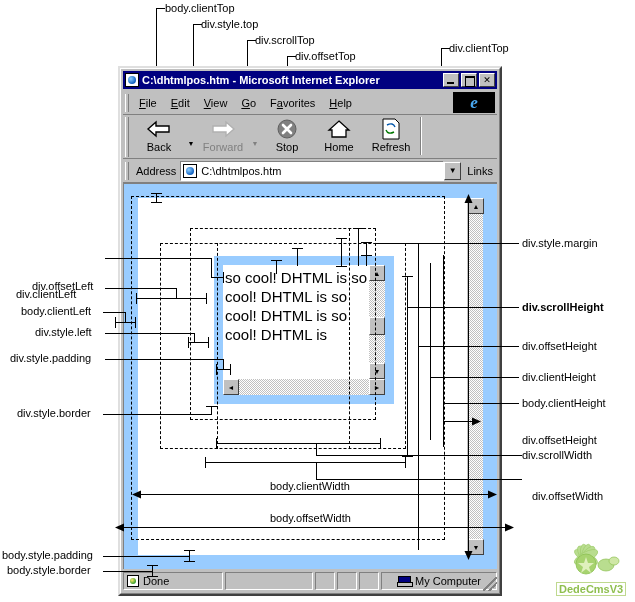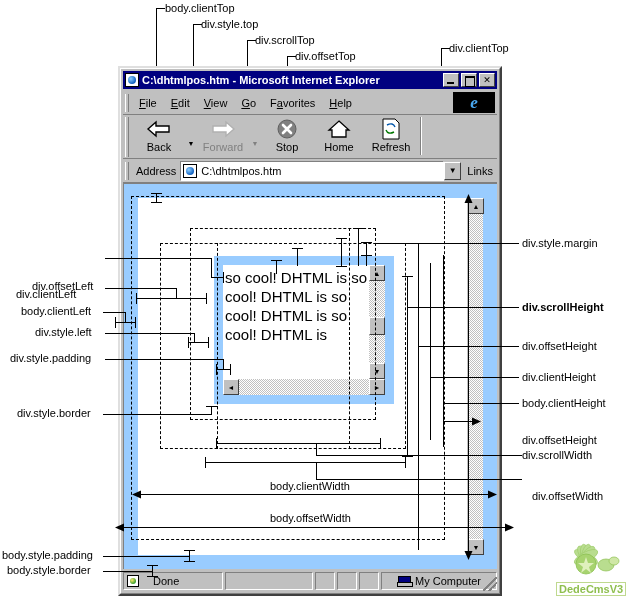--- a/index.html
+++ b/index.html
@@ -440,21 +440,21 @@
             <div class="sbsm" style="right:0; top:0;">
                 <span class="arrowglyph">►</span>
               </div>
           </div>
         </div>
       </div>
 
       <div class="statusbar">
         <div class="spanel p1">
           <span class="st-ico"></span>
-          <span style="margin-left:14px;">Done</span>
+          <span style="margin-left:4px;">Done</span>
         </div>
         <div class="spanel pflex"></div>
         <div class="spanel pn"></div>
         <div class="spanel pn"></div>
         <div class="spanel pn"></div>
         <div class="spanel pz">
           <span class="pc-ico"></span>
           <span>My Computer</span>
         </div>
       </div>

